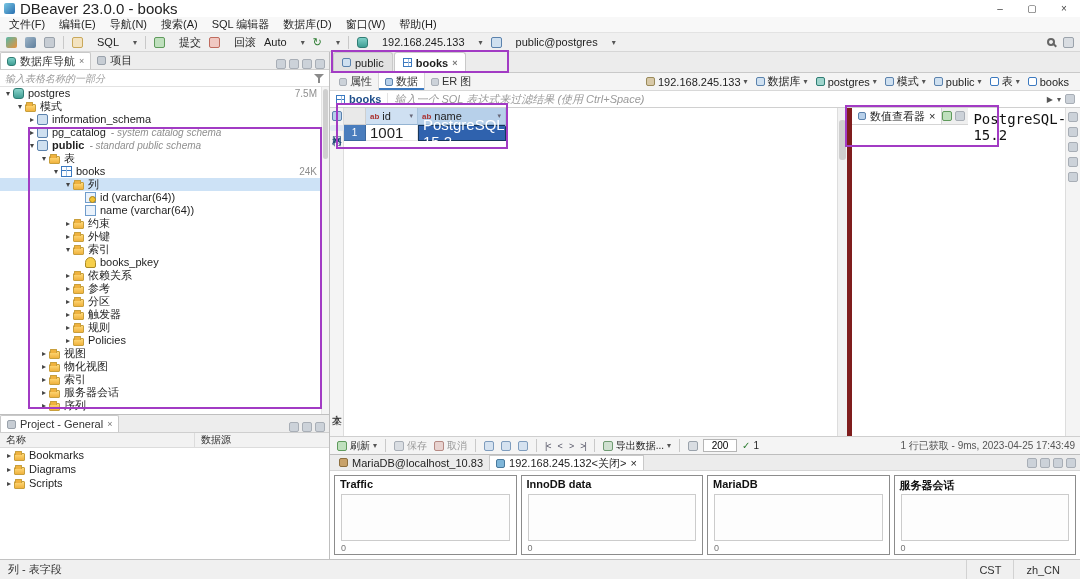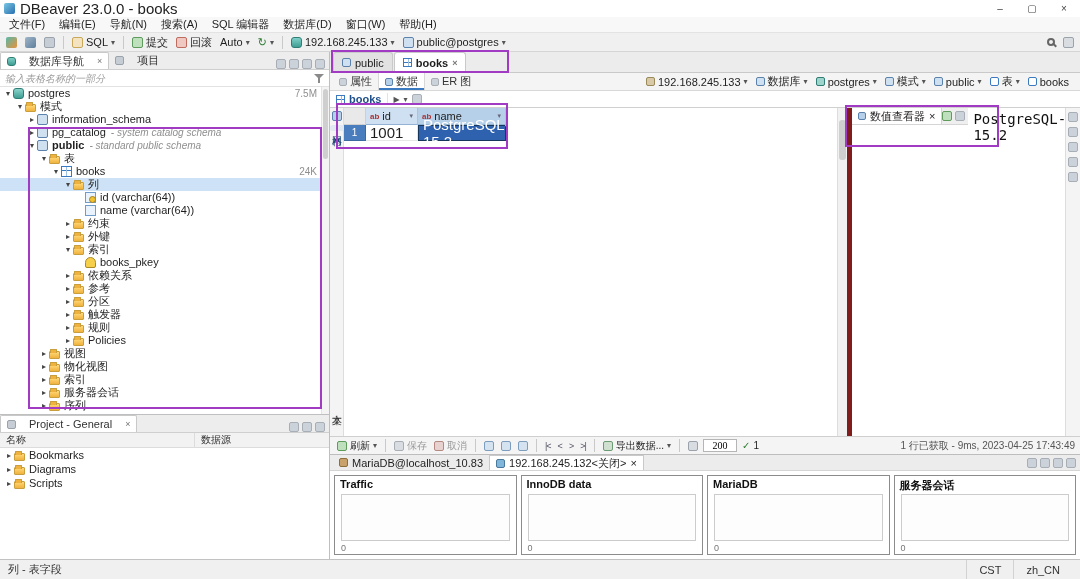--- a/index.html
+++ b/index.html
@@ -13,21 +13,21 @@
 .title-text{font-size:15px;color:#222}
 .win-controls{margin-left:auto;display:flex;height:100%}
 .win-btn{width:32px;display:flex;align-items:center;justify-content:center;font-size:10px;color:#444}
 
 
 .menubar{height:16px;background:#f8f8f8;display:flex;align-items:center;padding-left:2px;border-bottom:1px solid #e3e3e3;flex:0 0 auto}
 .menu-item{padding:0 7px;height:100%;display:flex;align-items:center;font-size:11px}
 
 
 .toolbar{height:19px;background:#f0f0f0;display:flex;align-items:center;padding:0 3px;gap:2px;border-bottom:1px solid #d6d6d6;flex:0 0 auto}
-.tbtn{height:15px;display:flex;align-items:center;gap:3px;padding:0 3px;border-radius:2px}
+.tbtn{height:15px;display:flex;align-items:center;gap:14px;padding:0 3px;border-radius:2px}
 .ti16{width:11px;height:11px;border-radius:2px;display:inline-block}
 .ic-plug{background:linear-gradient(135deg,#57b8a8,#e8913c)}
 .ic-plug2{background:linear-gradient(135deg,#9fb6c9,#5f7f9c)}
 .ic-driver{background:#c7cdd4;border:1px solid #9aa2ab}
 .ic-sqlfile{background:#f3e3c0;border:1px solid #c9a85a}
 .ic-commit{background:#bfe0bd;border:1px solid #5f9b5c}
 .ic-rollback{background:#f0c8c2;border:1px solid #bf6b5e}
 .ic-db{background:linear-gradient(#7fd0c8,#3f9e94);border:1px solid #2f7d74;border-radius:3px}
 .ic-schema{background:#cfe0f0;border:1px solid #5b82ad}
 .ic-persp{background:#d9dde2;border:1px solid #9aa2ab}
@@ -38,21 +38,21 @@
 .search-glyph{width:8px;height:8px;border:2px solid #666;border-radius:50%;position:relative;display:inline-block}
 .search-glyph::after{content:"";position:absolute;width:5px;height:2px;background:#666;transform:rotate(45deg);right:-4px;bottom:-2px}
 
 
 .main{flex:1;display:flex;min-height:0}
 .leftcol{width:330px;flex:0 0 330px;display:flex;flex-direction:column;border-right:1px solid #bfbfbf;min-height:0}
 .maincol{flex:1;display:flex;flex-direction:column;min-width:0}
 
 
 .paneltabs{height:18px;background:#ededed;display:flex;align-items:flex-end;border-bottom:1px solid #cfcfcf;flex:0 0 auto}
-.ptab{height:17px;display:flex;align-items:center;gap:13px;padding:2px 6px;color:#333;white-space:nowrap}
+.ptab{height:17px;display:flex;align-items:center;gap:4px;padding:2px 6px;color:#333;white-space:nowrap}
 .ptab.active{background:#fff;border:1px solid #c9c9c9;border-bottom:none;border-radius:2px 2px 0 0}
 .ptab .close{font-size:9px;color:#777}
 .panel-icons{margin-left:auto;display:flex;gap:3px;align-items:center;padding-right:4px}
 .micon{width:10px;height:10px;background:#ccd2d9;border:1px solid #a8aeb6;border-radius:2px}
 
 
 .navpanel{flex:1;display:flex;flex-direction:column;background:#fff;min-height:0;position:relative}
 .searchrow{height:17px;border-bottom:1px solid #e2e2e2;display:flex;align-items:center;background:#fff;flex:0 0 auto}
 .searchrow input{flex:1;border:none;outline:none;background:transparent;font-family:"Liberation Sans",sans-serif;font-size:10px;padding:0 5px;color:#444}
 .searchrow input::placeholder{color:#9a9a9a;font-style:italic}
@@ -139,21 +139,21 @@
 .fbtn{display:flex;align-items:center;gap:3px;padding:0 2px}
 .fbtn .fi{width:10px;height:10px;border-radius:2px;display:inline-block}
 .fi-refresh{background:#bfe0bd;border:1px solid #5f9b5c}
 .fi-save{background:#d9dde2;border:1px solid #a8aeb6}
 .fi-cancel{background:#e8d2cf;border:1px solid #b68a84}
 .fi-row{background:#d5e2f0;border:1px solid #7e9cbd}
 .fi-export{background:#cfe0d0;border:1px solid #6f9b72}
 .fi-gear{background:#d9dde2;border:1px solid #9aa2ab;border-radius:50%}
 .dis{color:#9a9a9a}
 .navg{color:#556;font-size:9px;letter-spacing:-1px}
-.fetchbox{width:34px;height:13px;border:1px solid #b5b5b5;background:#fff;font-size:10px;text-align:center;font-family:Liberation Serif, serif}
+.fetchbox{width:34px;height:13px;border:1px solid #b5b5b5;background:#fff;font-size:10px;text-align:center;font-family:Liberation Sans, sans-serif}
 .fstatus{margin-left:auto;color:#555;font-size:10px}
 
 
 .sessions{height:105px;flex:0 0 105px;border-top:1px solid #bdbdbd;background:#f0f0f0;display:flex;flex-direction:column}
 .sesstabs{height:16px;display:flex;align-items:center;background:#ececec;border-bottom:1px solid #d5d5d5;padding-left:3px;flex:0 0 auto}
 .sesstab{display:flex;align-items:center;gap:4px;padding:0 6px;height:100%;white-space:nowrap}
 .sesstab.active{background:#fff;border:1px solid #c9c9c9;border-bottom:none}
 .si{width:9px;height:9px;border-radius:2px;flex:0 0 auto}
 .si-maria{background:#c8a26a;border:1px solid #8d6f3f}
 .si-pg{background:#7fb6d9;border:1px solid #49799c}
@@ -514,20 +514,21 @@
                 <span>books</span>
               </span>
           </span>
         </div>
 
         <div class="filterrow">
           <span class="filter-table">
             <span class="ti i-table" style="width:9px;height:9px;flex:0 0 9px;margin:0"></span>
             <span>books</span>
           </span>
+          <input placeholder="输入一个 SQL 表达式来过滤结果 (使用 Ctrl+Space)" style="">
           <span class="filter-actions">
             <span class="tdrop">▶</span>
             <span class="tdrop">▾</span>
             <span class="micon"></span>
           </span>
         </div>
 
         <div class="gridarea">
           <div class="lstrip">
             <span class="micon" style="background:#b7d0ea;border-color:#5b82ad"></span>

